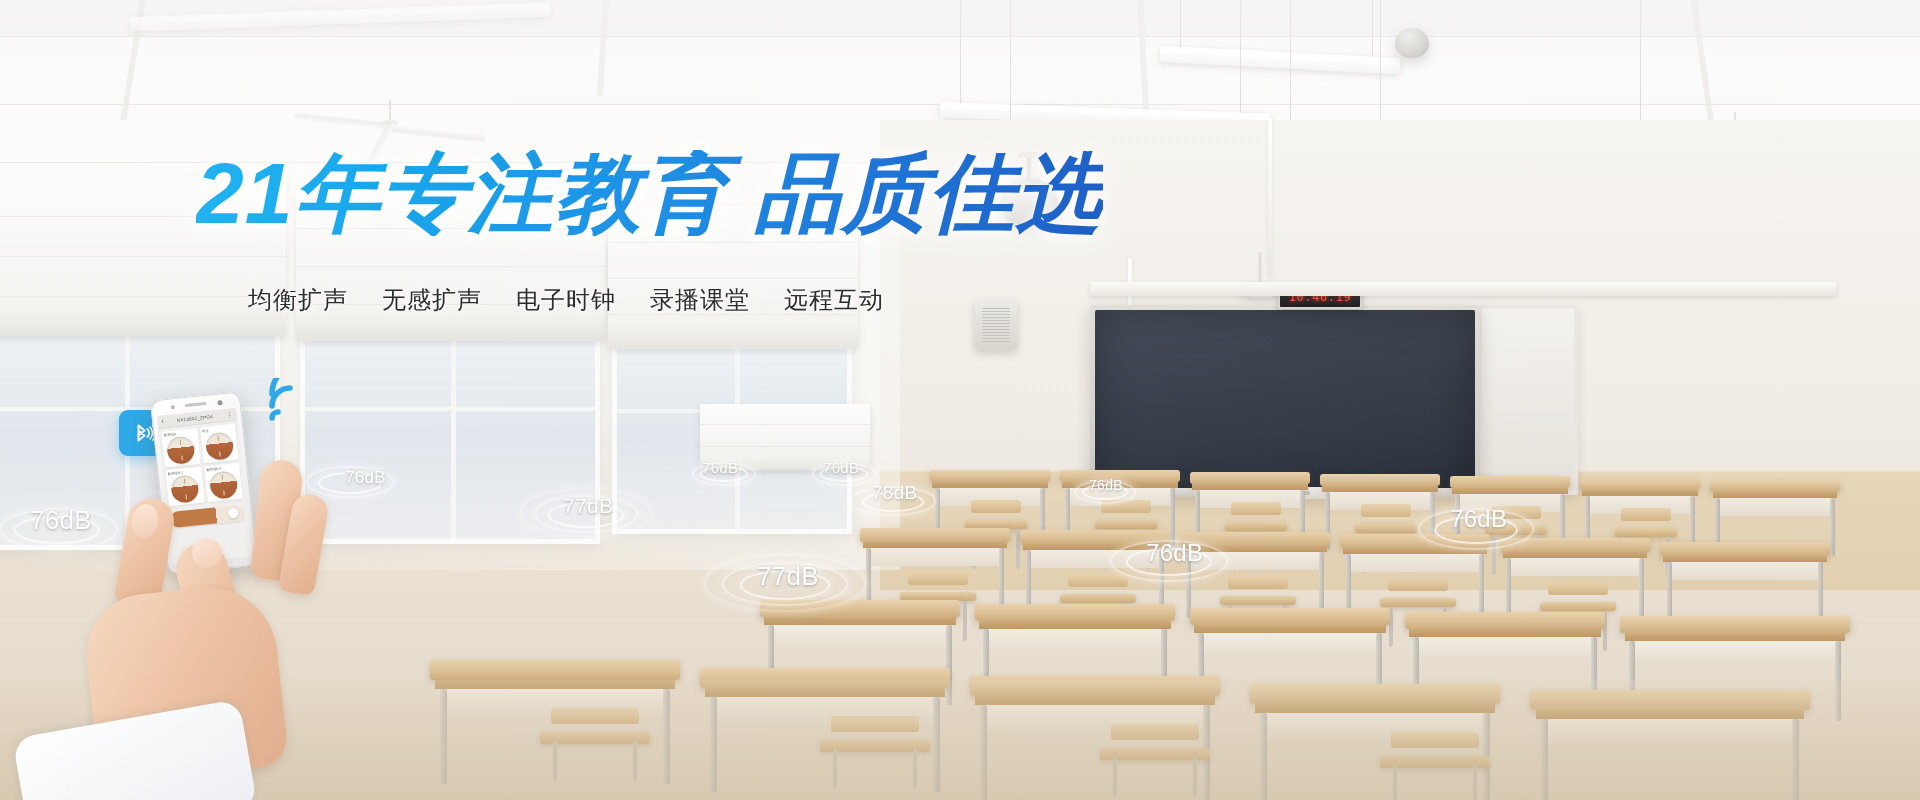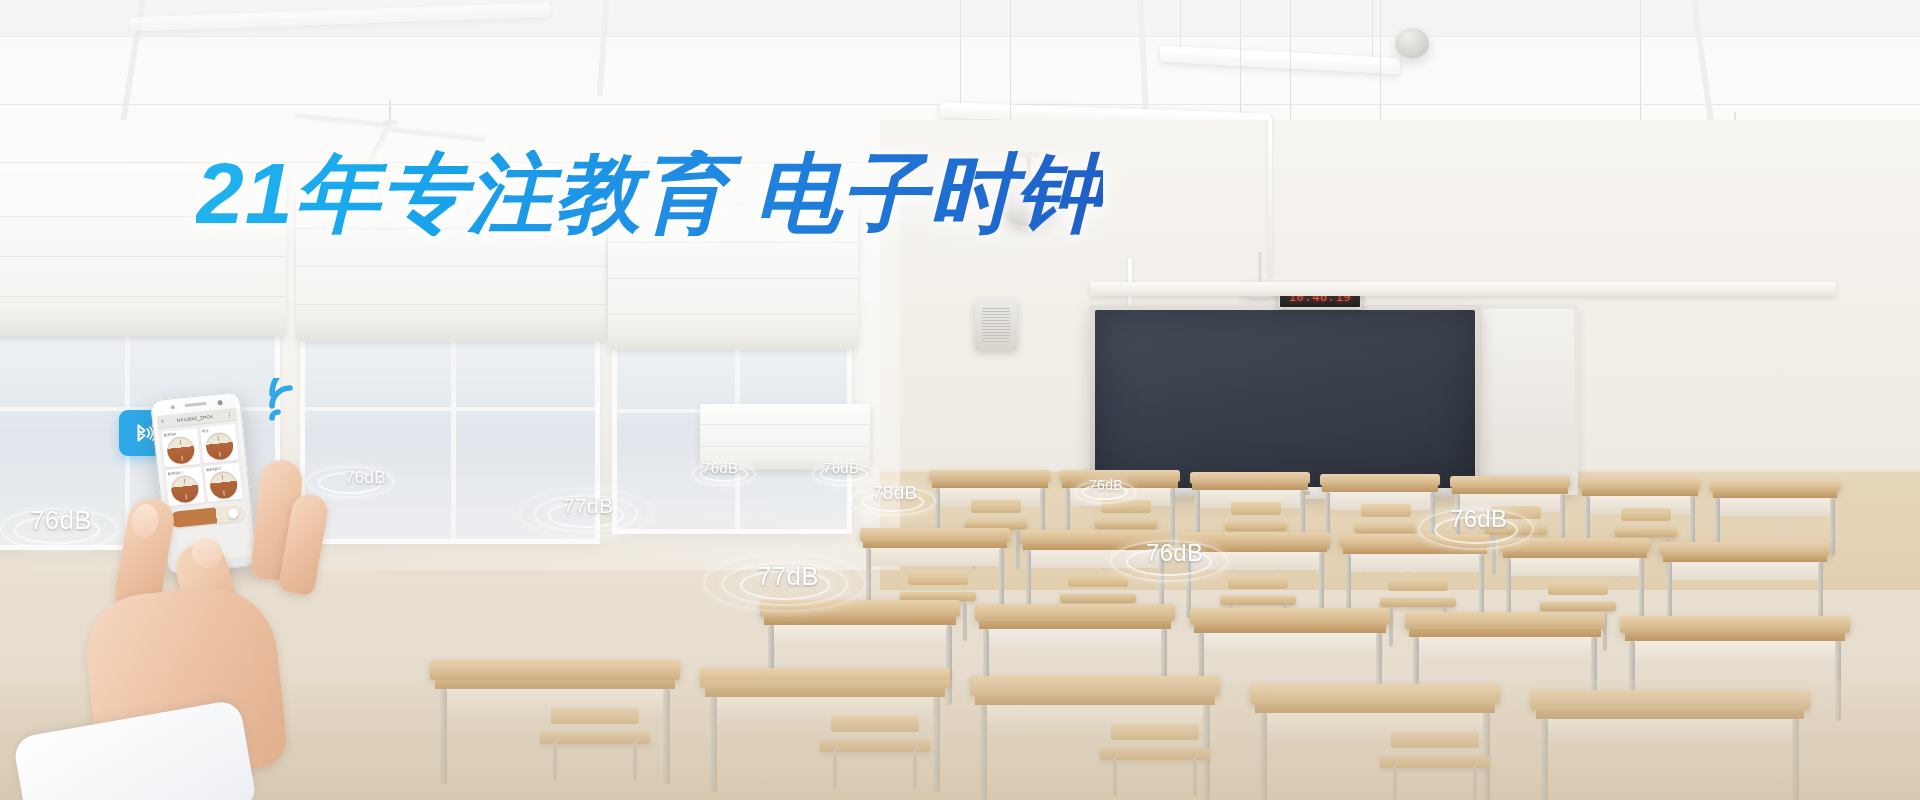--- a/index.html
+++ b/index.html
@@ -855,17 +855,24 @@
 
     <div class="finger" style="left:196px;top:-10px;width:42px;height:120px;border-radius:22px 22px 14px 14px;transform:rotate(6deg);"></div>
     <div class="finger" style="left:226px;top:24px;width:36px;height:100px;border-radius:20px 20px 12px 12px;transform:rotate(10deg);"></div>
 
     <div class="cuff" style="left:-40px;top:248px;width:230px;height:110px;border-radius:22px;transform:rotate(-10deg);"></div>
   </div>
 </div>
 
 <div class="hero">
   <div class="headline">
-    <span>21年专注教育</span><span class="sp"></span><span>电子时钟</span>
-  </div>
-
-
+    <span>21年专注教育</span><span class="sp"></span><span>品质佳选</span>
+  </div>
+
+
+  <div class="features" id="feature-row">
+      <span>均衡扩声</span>
+      <span>无感扩声</span>
+      <span>电子时钟</span>
+      <span>录播课堂</span>
+      <span>远程互动</span>
+    </div>
 </div>
 
 </body></html>

